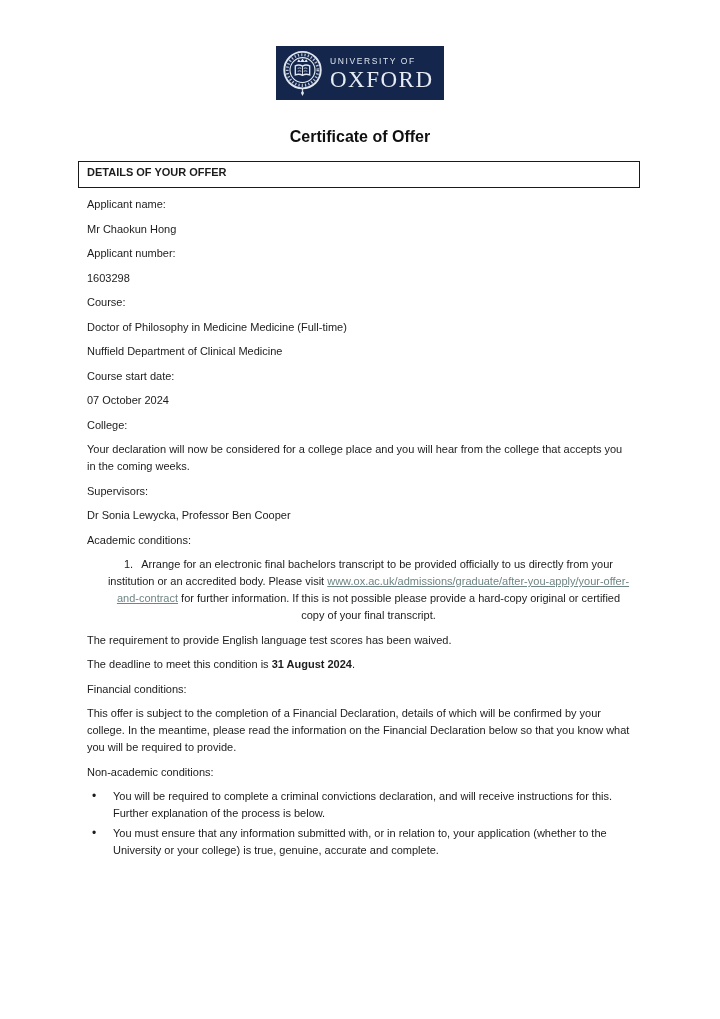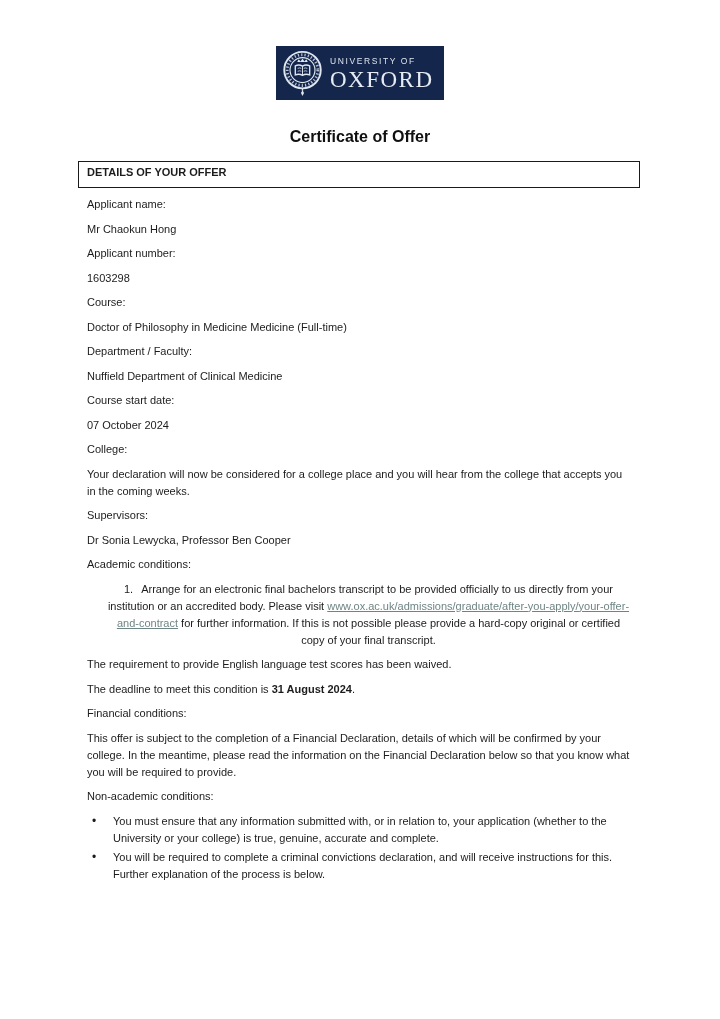--- a/index.html
+++ b/index.html
@@ -85,21 +85,20 @@
 
     <p class="label">Applicant name:</p>
     <p>Mr Chaokun Hong</p>
 
     <p class="label">Applicant number:</p>
     <p>1603298</p>
 
     <p class="label">Course:</p>
     <p>Doctor of Philosophy in Medicine Medicine (Full-time)</p>
 
-    <p class="label">Department / Faculty:</p>
     <p>Nuffield Department of Clinical Medicine</p>
 
     <p class="label">Course start date:</p>
     <p>07 October 2024</p>
 
     <p class="label">College:</p>
     <p>Your declaration will now be considered for a college place and you will hear from the college that accepts you in the coming weeks.</p>
 
     <p class="label">Supervisors:</p>
     <p>Dr Sonia Lewycka, Professor Ben Cooper</p>
@@ -112,18 +111,18 @@
 
     <p>The requirement to provide English language test scores has been waived.</p>
 
     <p><span>The deadline to meet this condition is </span><b class="date">31 August 2024</b><span>.</span></p>
 
     <p class="label">Financial conditions:</p>
     <p>This offer is subject to the completion of a Financial Declaration, details of which will be confirmed by your college. In the meantime, please read the information on the Financial Declaration below so that you know what you will be required to provide.</p>
 
     <p class="label">Non-academic conditions:</p>
     <ul class="bullets">
+      <li>You will be required to complete a criminal convictions declaration, and will receive instructions for this. Further explanation of the process is below.</li>
       <li>You must ensure that any information submitted with, or in relation to, your application (whether to the University or your college) is true, genuine, accurate and complete.</li>
-      <li>You will be required to complete a criminal convictions declaration, and will receive instructions for this. Further explanation of the process is below.</li>
     </ul>
 
   </div>
 </div>
 
 </body></html>

